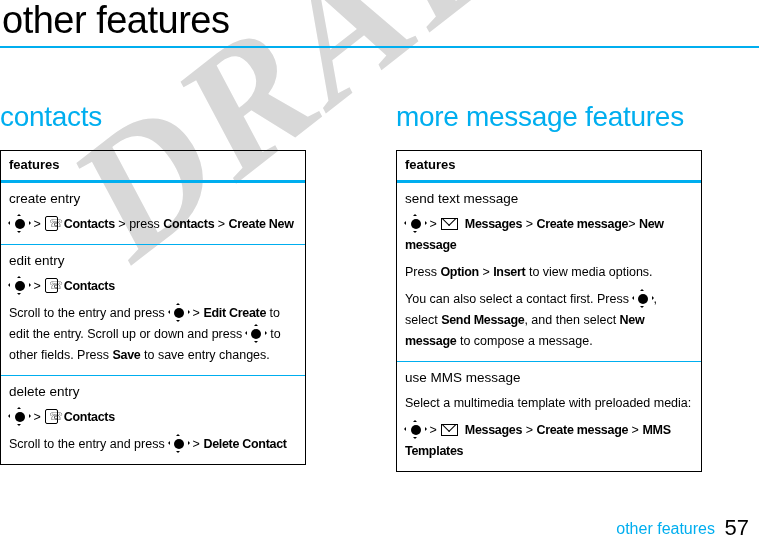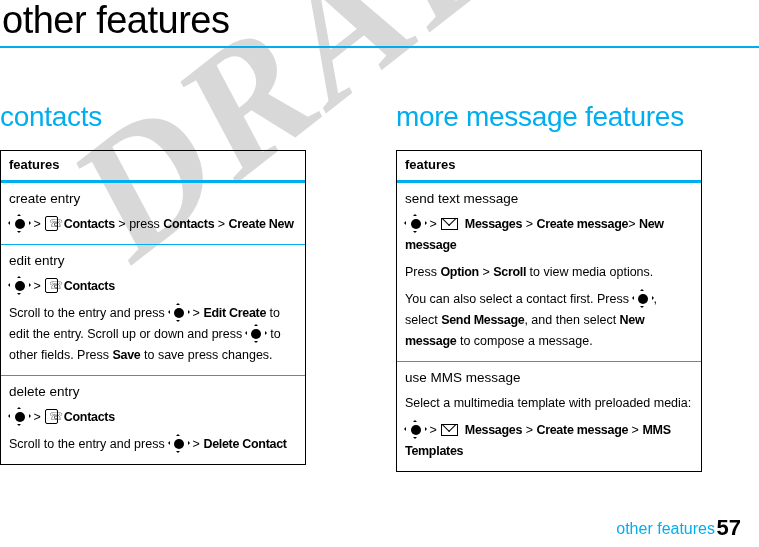--- a/index.html
+++ b/index.html
@@ -211,24 +211,24 @@
     position: absolute;
     right: 44px;
     top: 0px;
     font-size: 16px;
     color: #00AEEF;
     line-height: 22px;
     white-space: nowrap;
   }
   #footer-page {
     position: absolute;
-    right: 18px;
+    right: 10px;
     top: -3px;
     font-size: 22px;
-    font-weight: bold;
+    font-weight: normal;
     line-height: 26px;
   }
 </style>
 </head>
 <body>
 
 <div id="watermark">
   <span>DRAFT</span>
 </div>
 
@@ -273,21 +273,21 @@
           </p>
           <p>
             <span>Scroll to the entry and press</span>
             <span class="nav-key"><span class="dot"></span><i class="up"></i><i class="down"></i><i class="left"></i><i class="right"></i></span>
             <span class="sep">&gt;</span>
             <span class="k">Edit Create</span>
             <span>to edit the entry. Scroll up or down and press</span>
             <span class="nav-key"><span class="dot"></span><i class="up"></i><i class="down"></i><i class="left"></i><i class="right"></i></span>
             <span>to other fields. Press</span>
             <span class="k">Save</span>
-            <span>to save press changes.</span>
+            <span>to save entry changes.</span>
           </p>
         </div>
       </div>
 
       <div class="trow">
         <div class="row-title">delete entry</div>
         <div class="row-body">
           <p>
             <span class="nav-key"><span class="dot"></span><i class="up"></i><i class="down"></i><i class="left"></i><i class="right"></i></span>
             <span class="sep">&gt;</span>
@@ -323,21 +323,21 @@
             <span class="icon-env"><span class="flap"></span></span>
             <span class="k">Messages</span>
             <span class="sep">&gt;</span>
             <span class="k">Create message</span><span class="sep">&gt;</span>
             <span class="k">New message</span>
           </p>
           <p>
             <span>Press</span>
             <span class="k">Option</span>
             <span class="sep">&gt;</span>
-            <span class="k">Scroll</span>
+            <span class="k">Insert</span>
             <span>to view media options.</span>
           </p>
           <p>
             <span>You can also select a contact first. Press</span>
             <span class="nav-key"><span class="dot"></span><i class="up"></i><i class="down"></i><i class="left"></i><i class="right"></i></span><span>, select</span>
             <span class="k">Send Message</span><span>, and then select</span>
             <span class="k">New message</span>
             <span>to compose a message.</span>
           </p>
         </div>

